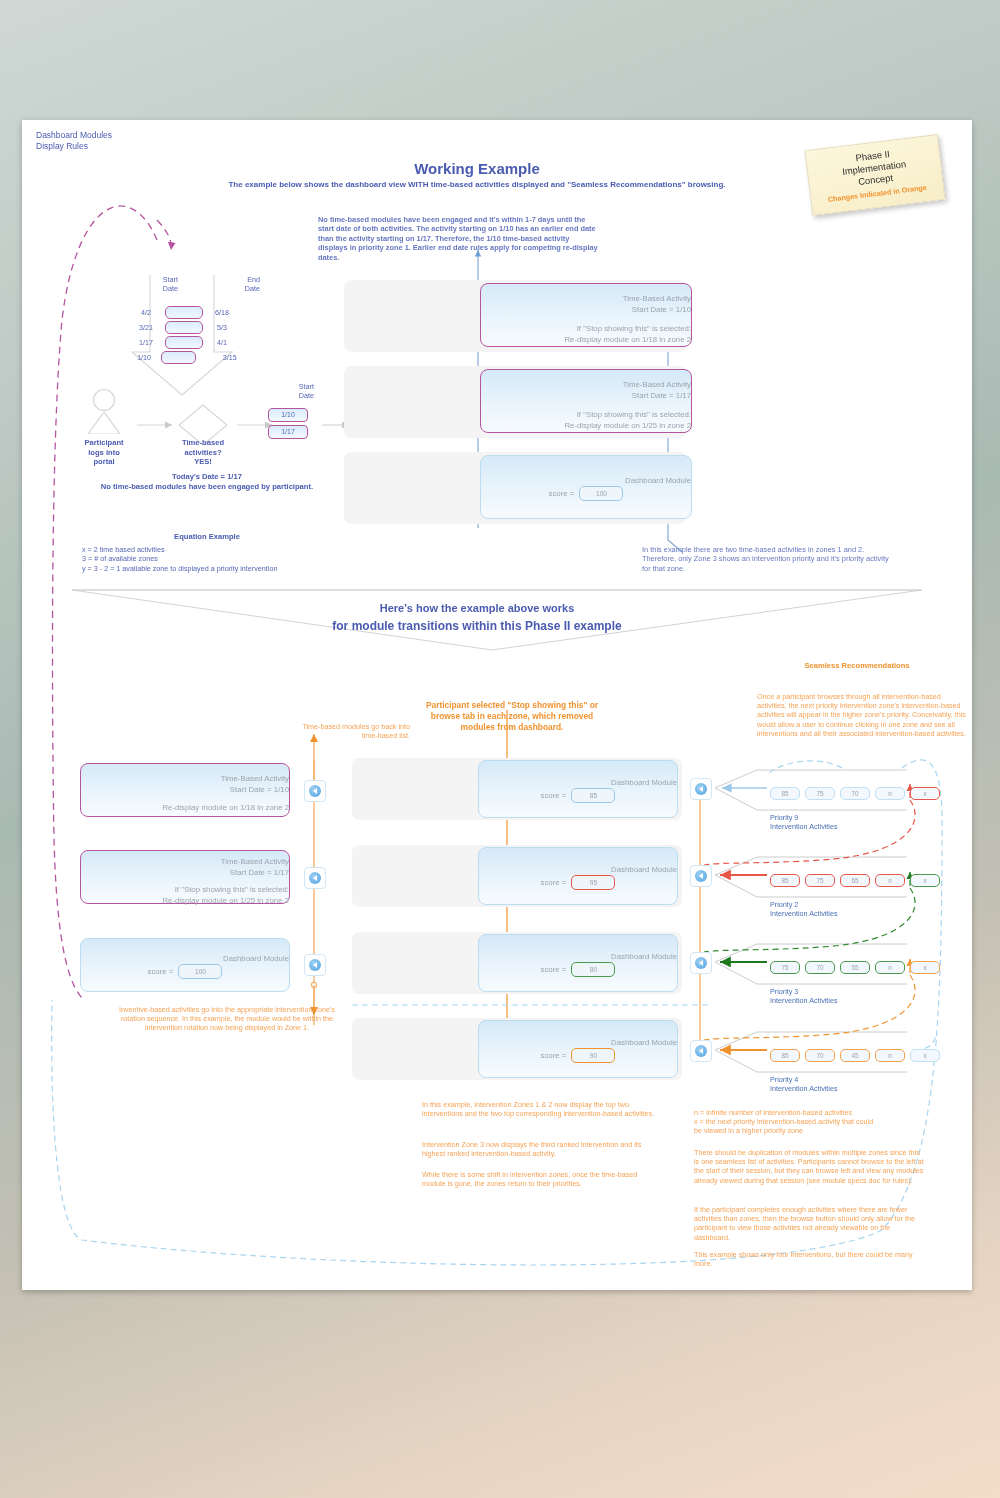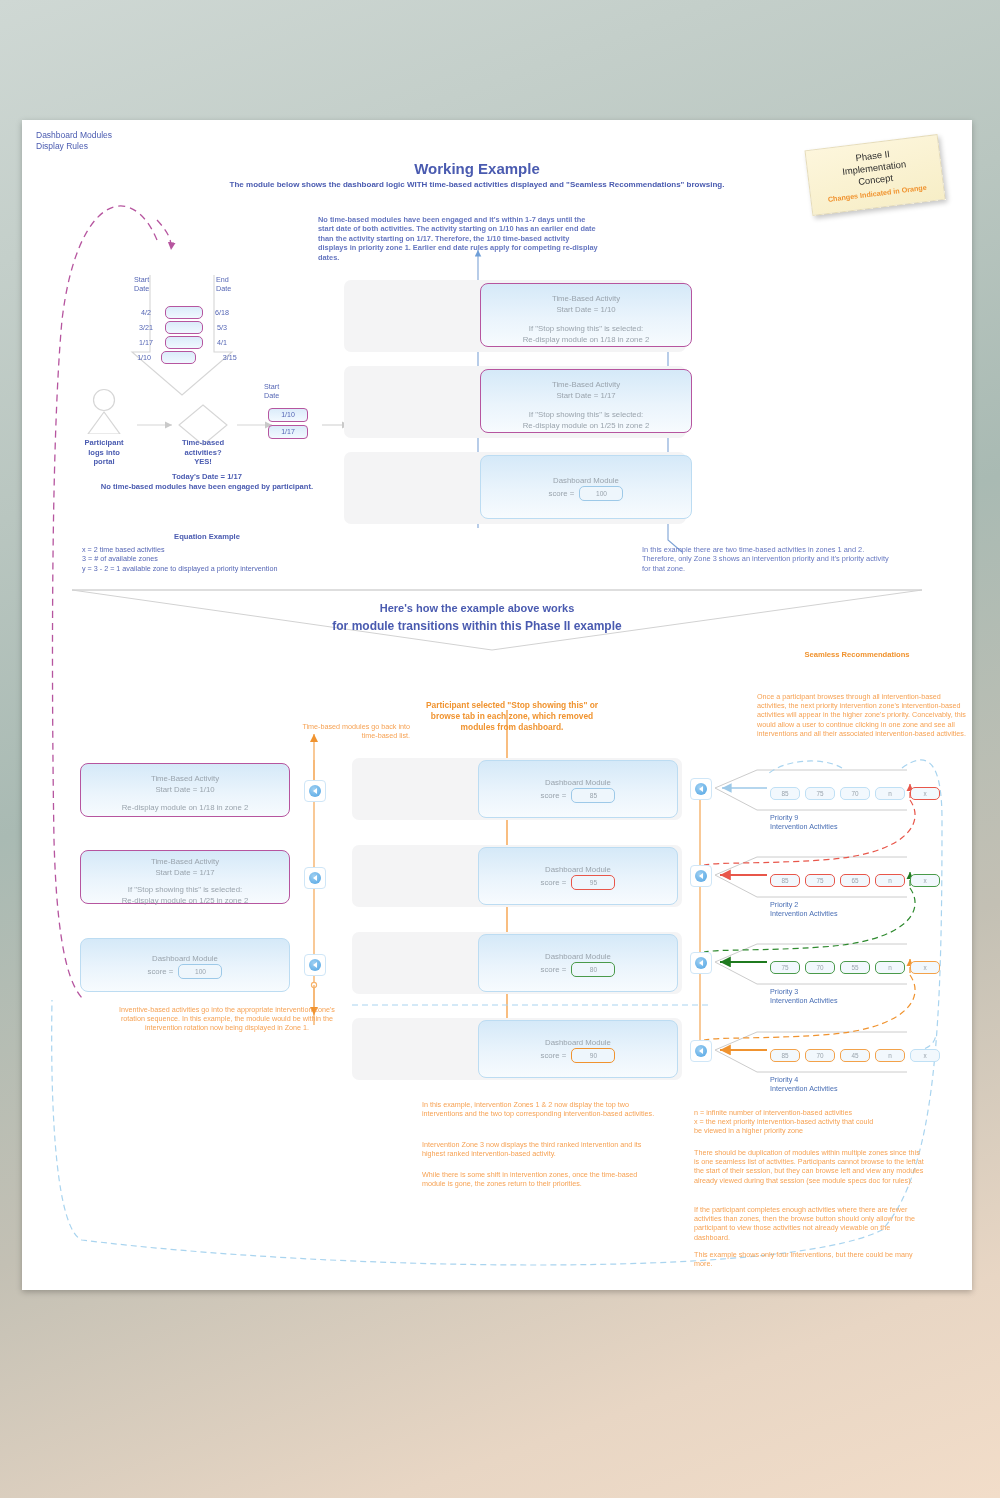--- a/index.html
+++ b/index.html
@@ -20,34 +20,34 @@
   .blue{color:#4a5bb0;}
   .hdr{font-size:8.5px;font-weight:normal;color:#4a5bb0;line-height:11px;}
   .title{font-size:15px;font-weight:bold;color:#4a5bb0;text-align:center;}
   .subtitle{font-size:8px;font-weight:bold;color:#4a5bb0;text-align:center;}
   .para{font-size:7.4px;color:#6677c0;line-height:9.4px;}
   .orange{color:#f0932f;}
   .opara{font-size:7.2px;color:#f6a254;line-height:9.2px;}
   .obold{font-size:8.4px;font-weight:bold;color:#f0932f;text-align:center;line-height:11px;}
   .sm{font-size:7.2px;color:#5566b5;line-height:9.3px;}
   .flow-lbl{font-size:7.6px;font-weight:bold;color:#4a5bb0;text-align:center;line-height:9.6px;}
-  .date-lbl{font-size:7.2px;color:#5566b5;text-align:left;line-height:9px;}
+  .date-lbl{font-size:7.2px;color:#5566b5;text-align:right;line-height:9px;}
 
   
   .zone{position:absolute;background:#f4f4f5;border-radius:7px;}
   .zone-title{font-size:8.2px;font-weight:bold;color:#3f51a8;text-align:center;line-height:11px;}
   .zone-sub{font-size:8px;color:#4a7fc0;text-align:center;line-height:11px;font-weight:normal;}
   .zone-score{font-size:7.6px;color:#9aa0a6;text-align:center;line-height:10px;}
 
   
   .module{position:absolute;border-radius:8px;
     background:linear-gradient(180deg,#d5e9f8 0%,#eaf4fc 55%,#f7fbfe 100%);
     border:1px solid #bcdcf2;}
   .module.tb{border:1.4px solid #b6559f;}
-  .mtext{font-size:7.8px;color:#9aa4ad;text-align:center;line-height:11px;}
+  .mtext{font-size:7.8px;color:#9aa4ad;text-align:right;line-height:11px;}
   .score-row{font-size:7.8px;color:#9aa4ad;text-align:center;line-height:11px;}
   .chip{display:inline-block;min-width:30px;padding:1px 6px;border-radius:5px;
     background:#eef6fc;border:1px solid #bcdcf2;color:#9aa4ad;font-size:6.6px;text-align:center;
     vertical-align:middle;margin-left:3px;}
   .chip.red{border-color:#e8564a;}
   .chip.green{border-color:#4a9a4a;}
   .chip.orange{border-color:#f0932f;}
   .chip.blue{border-color:#9dc9e8;}
   .pill{width:36px;height:11px;border-radius:5px;border:1.2px solid #b6559f;
     background:linear-gradient(180deg,#dbecfa,#f0f8ff);}
@@ -194,21 +194,21 @@
   </div>
 
   <div id="note">
     <div class="nt">Phase II</div>
     <div class="nt" style="padding-top:0">Implementation</div>
     <div class="nt" style="padding-top:0">Concept</div>
     <div class="no">Changes Indicated in Orange</div>
   </div>
 
   <div class="abs title" style="left:175px;top:40px;width:560px;">Working Example</div>
-  <div class="abs subtitle" style="left:130px;top:60px;width:650px;">The module below shows the dashboard logic WITH time-based activities displayed and "Seamless Recommendations" browsing.</div>
+  <div class="abs subtitle" style="left:130px;top:60px;width:650px;">The example below shows the dashboard view WITH time-based activities displayed and "Seamless Recommendations" browsing.</div>
 
   <div class="abs para" style="left:296px;top:95px;width:280px;font-weight:bold;">No time-based modules have been engaged and it's within 1-7 days until the start date of both activities. The activity starting on 1/10 has an earlier end date than the activity starting on 1/17. Therefore, the 1/10 time-based activity displays in priority zone 1. Earlier end date rules apply for competing re-display dates.</div>
 
   <div class="abs date-lbl" style="left:112px;top:155px;width:44px;white-space:pre-line;">Start
 Date</div>
   <div class="abs date-lbl" style="left:194px;top:155px;width:44px;white-space:pre-line;">End
 Date</div>
 
   <div class="abs" style="left:105px;top:185px;width:120px;">
     <div style="display:flex;align-items:center;height:15px;">
@@ -299,21 +299,21 @@
   <div class="abs para" style="left:620px;top:425px;width:250px;">In this example there are two time-based activities in zones 1 and 2. Therefore, only Zone 3 shows an intervention priority and it's priority activity for that zone.</div>
 
   <div class="abs title" style="left:175px;top:482px;width:560px;font-size:11px;">Here's how the example above works</div>
   <div class="abs title" style="left:175px;top:499px;width:560px;font-size:12px;">for module transitions within this Phase II example</div>
 
   <div class="abs opara" style="left:228px;top:602px;width:160px;text-align:right;white-space:pre-line;">Time-based modules go back into
 time-based list.</div>
   <div class="abs obold" style="left:360px;top:580px;width:260px;white-space:pre-line;">Participant selected "Stop showing this" or
 browse tab in each zone, which removed
 modules from dashboard.</div>
-  <div class="abs obold" style="left:735px;top:529px;width:200px;font-size:7.6px;">Seamless Recommendations</div>
+  <div class="abs obold" style="left:735px;top:540px;width:200px;font-size:7.6px;">Seamless Recommendations</div>
   <div class="abs opara" style="left:735px;top:572px;width:215px;">Once a participant browses through all intervention-based activities, the next priority intervention zone's intervention-based activities will appear in the higher zone's priority. Conceivably, this would allow a user to continue clicking in one zone and see all interventions and all their associated intervention-based activities.</div>
 
   <div class="module tb" style="left:58px;top:643px;width:208px;height:52px;">
     <div class="mtext" style="margin-top:9px;">Time-Based Activity</div>
     <div class="mtext">Start Date = 1/10</div>
     <div class="mtext" style="margin-top:7px;">Re-display module on 1/18 in zone 2</div>
   </div>
   <div class="module tb" style="left:58px;top:730px;width:208px;height:52px;">
     <div class="mtext" style="margin-top:5px;">Time-Based Activity</div>
     <div class="mtext">Start Date = 1/17</div>

